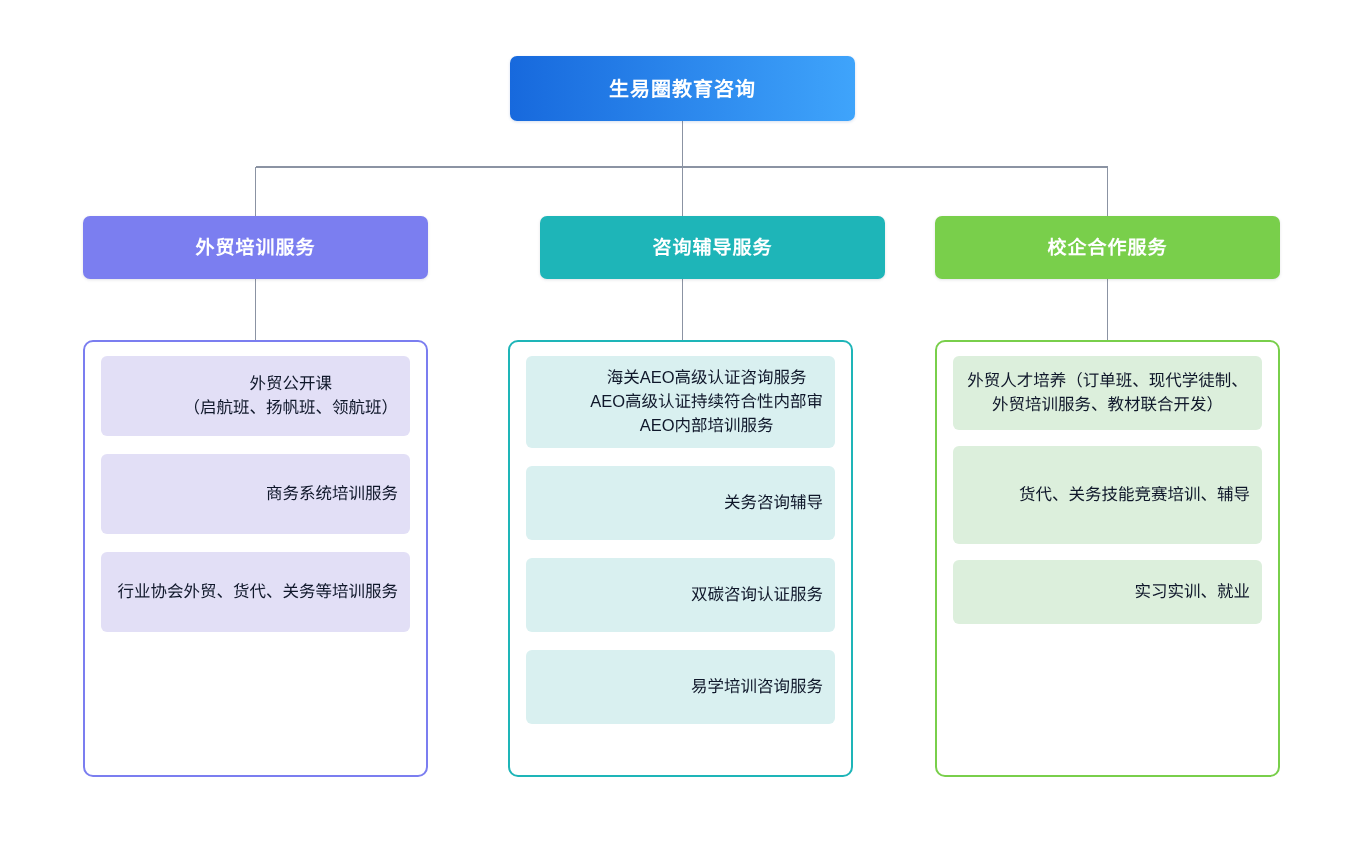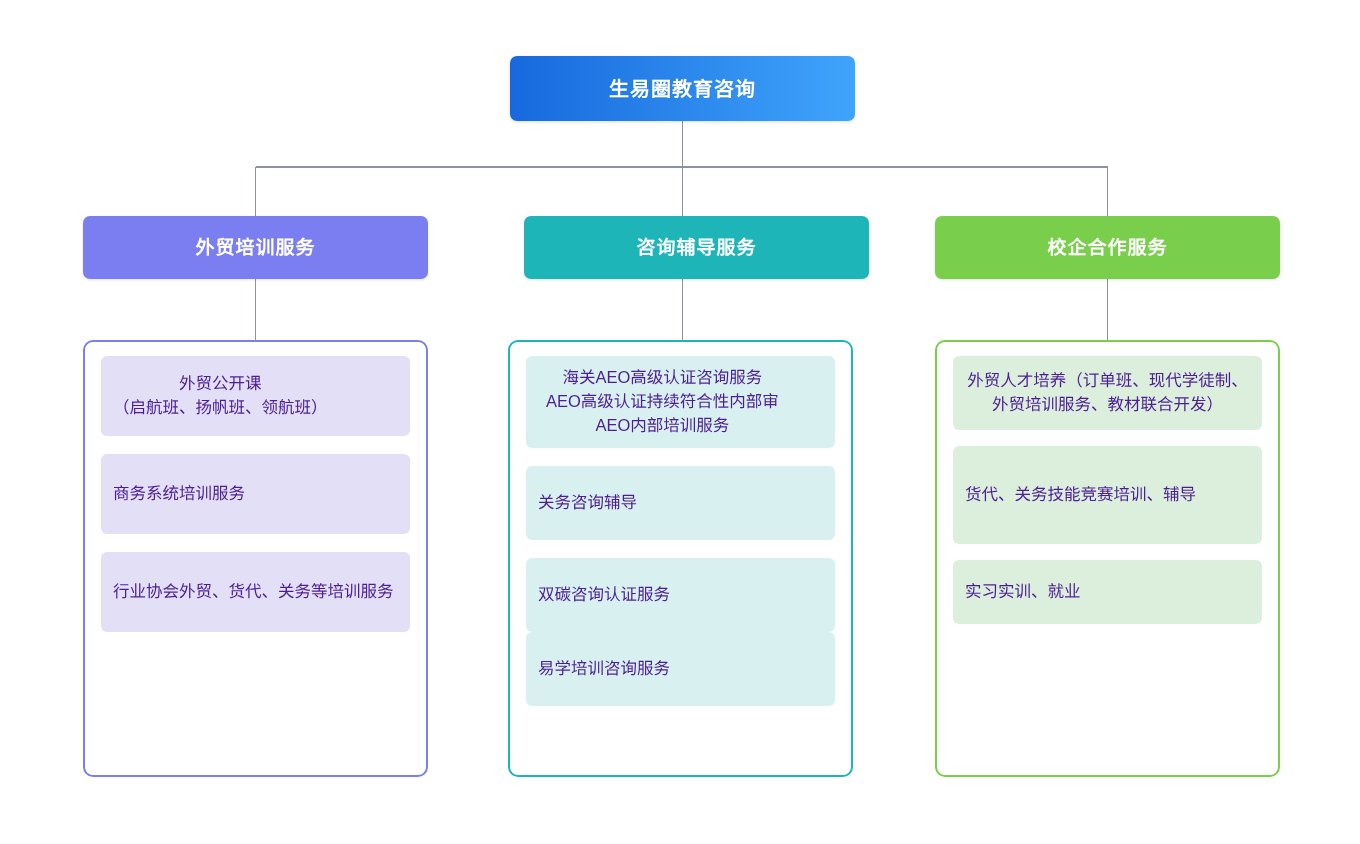--- a/index.html
+++ b/index.html
@@ -54,21 +54,21 @@
     line-height: 1;
   }
 
   
   .branch {
     position: absolute;
     top: 216px;
     z-index: 3;
   }
   .branch-1 { left: 83px;  width: 345px; }
-  .branch-2 { left: 500px; width: 345px; padding-left: 24px; }
+  .branch-2 { left: 516px; width: 345px; padding-left: 24px; }
   .branch-3 { left: 935px; width: 345px; }
 
   .branch-header {
     height: 63px;
     border-radius: 7px;
     display: flex;
     align-items: center;
     justify-content: center;
     box-shadow: 0 1px 3px rgba(60, 60, 90, 0.15);
   }
@@ -95,40 +95,40 @@
     flex-direction: column;
   }
   .group-1 { left: 83px;  width: 345px; height: 437px; }
   .group-2 { left: 508px; width: 345px; height: 437px; }
   .group-3 { left: 935px; width: 345px; height: 437px; }
 
   .leaf {
     border-radius: 6px;
     display: flex;
     align-items: center;
-    justify-content: flex-start;
+    justify-content: flex-end;
     text-align: center;
     box-sizing: border-box;
     padding: 10px 12px;
     font-size: 16.5px;
     line-height: 1.45;
-    color: #4c1d95;
+    color: #0f172a;
   }
   .leaf-text { white-space: pre-line; display: block; }
 
   
   .group-1 .leaf:nth-child(1) { height: 80px; margin-bottom: 18px; }
   .group-1 .leaf:nth-child(2) { height: 80px; margin-bottom: 18px; }
   .group-1 .leaf:nth-child(3) { height: 80px; margin-bottom: 18px; }
   .group-1 .leaf:nth-child(4) { height: 80px; }
 
   
   .group-2 .leaf:nth-child(1) { height: 92px; margin-bottom: 18px; }
   .group-2 .leaf:nth-child(2) { height: 74px; margin-bottom: 18px; }
-  .group-2 .leaf:nth-child(3) { height: 74px; }
+  .group-2 .leaf:nth-child(3) { height: 74px; margin-bottom: 18px; }
   .group-2 .leaf:nth-child(4) { height: 74px; }
 
   
   .group-3 .leaf:nth-child(1) { height: 74px; margin-bottom: 16px; }
   .group-3 .leaf:nth-child(2) { height: 98px; margin-bottom: 16px; }
   .group-3 .leaf:nth-child(3) { height: 64px; margin-bottom: 16px; }
   .group-3 .leaf:nth-child(4) { height: 80px; }
 </style>
 </head>
 <body style="background: rgb(255, 255, 255);">

